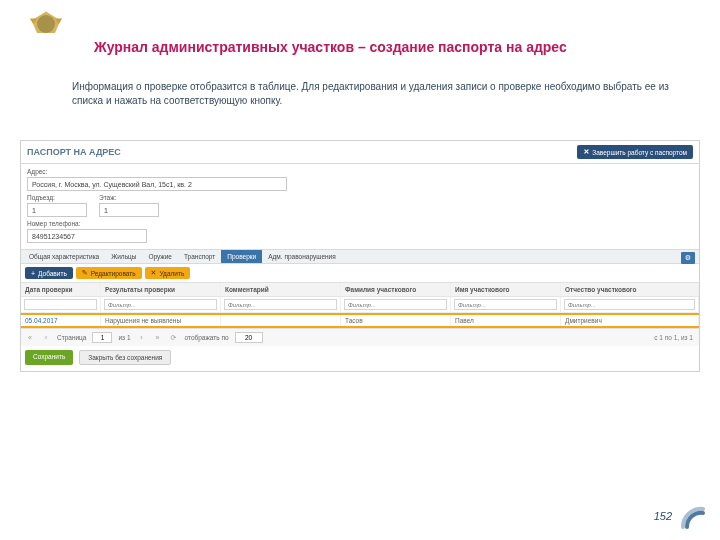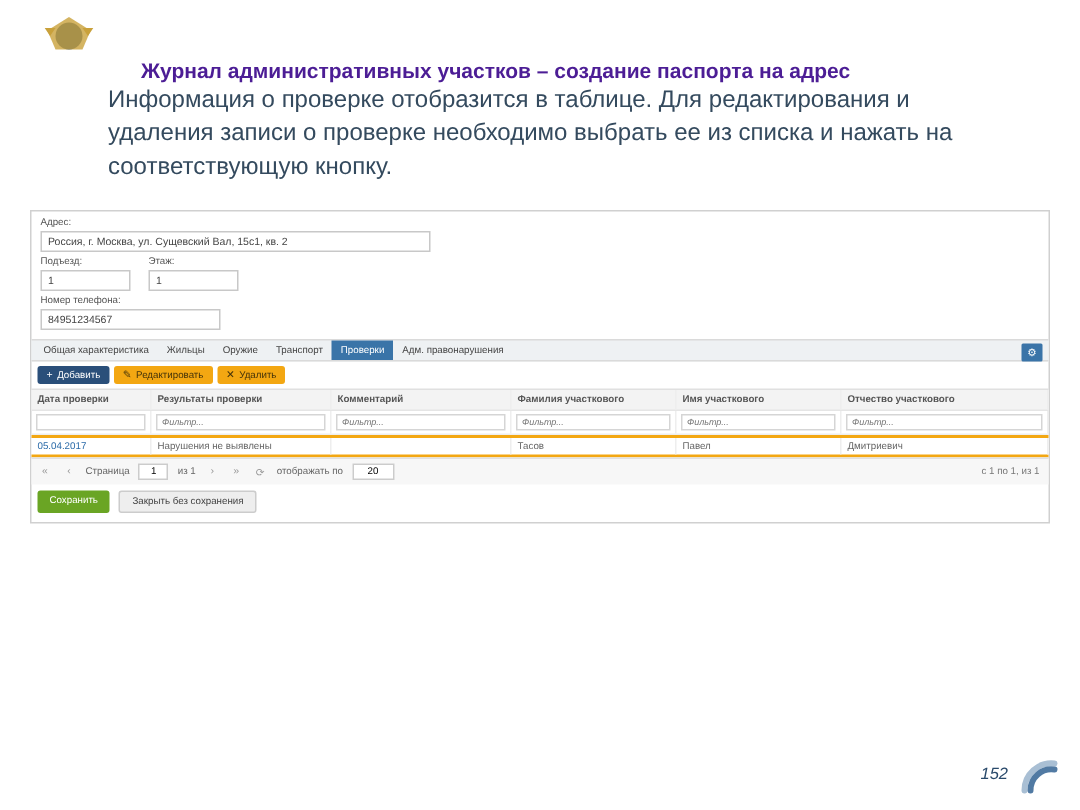--- a/index.html
+++ b/index.html
@@ -9,26 +9,26 @@
     background: #fff;
     position: relative;
     overflow: hidden;
   }
   .emblem {
     position: absolute; top: 6px; left: 28px;
     width: 36px; height: 36px;
   }
   .slide-title {
     position: absolute; top: 38px; left: 94px; right: 30px;
-    color: #4c1d95; font-size: 14px; font-weight: bold;
+    color: #be185d; font-size: 14px; font-weight: bold;
     line-height: 1.3;
   }
   .slide-desc {
-    position: absolute; top: 56px; left: 72px; right: 40px;
-    color: #344a5e; font-size: 16px; line-height: 1.4;
+    position: absolute; top: 80px; left: 72px; right: 40px;
+    color: #344a5e; font-size: 10px; line-height: 1.4;
   }
   .app {
     position: absolute; top: 140px; left: 20px; right: 20px;
     border: 1px solid #d0d0d0;
     background: #fff;
     font-size: 7px;
     color: #333;
   }
   .app-header {
     display: flex; align-items: center; justify-content: space-between;
@@ -144,20 +144,27 @@
     <path d="M4 16 L20 6 L36 16 L30 30 L10 30 Z" fill="#c9a13b" opacity="0.8"></path>
     <path d="M6 20 L2 14 L10 14 Z M34 20 L38 14 L30 14 Z" fill="#c9a13b"></path>
   </svg>
 </div>
 
 <div class="slide-title">Журнал административных участков – создание паспорта на адрес</div>
 <div class="slide-desc">Информация о проверке отобразится в таблице. Для редактирования и удаления записи о проверке необходимо выбрать ее из списка и нажать на соответствующую кнопку.</div>
 
 <div class="app">
 
+  <div class="app-header">
+    <div class="app-header-title">ПАСПОРТ НА АДРЕС</div>
+    <div class="btn-end">
+      <span class="x">✕</span>
+      <span>Завершить работу с паспортом</span>
+    </div>
+  </div>
 
   <div class="form-area">
     <div class="form-label">Адрес:</div>
     <div class="input addr">Россия, г. Москва, ул. Сущевский Вал, 15с1, кв. 2</div>
     <div class="row">
       <div>
         <div class="form-label">Подъезд:</div>
         <div class="input small">1</div>
       </div>
       <div>

